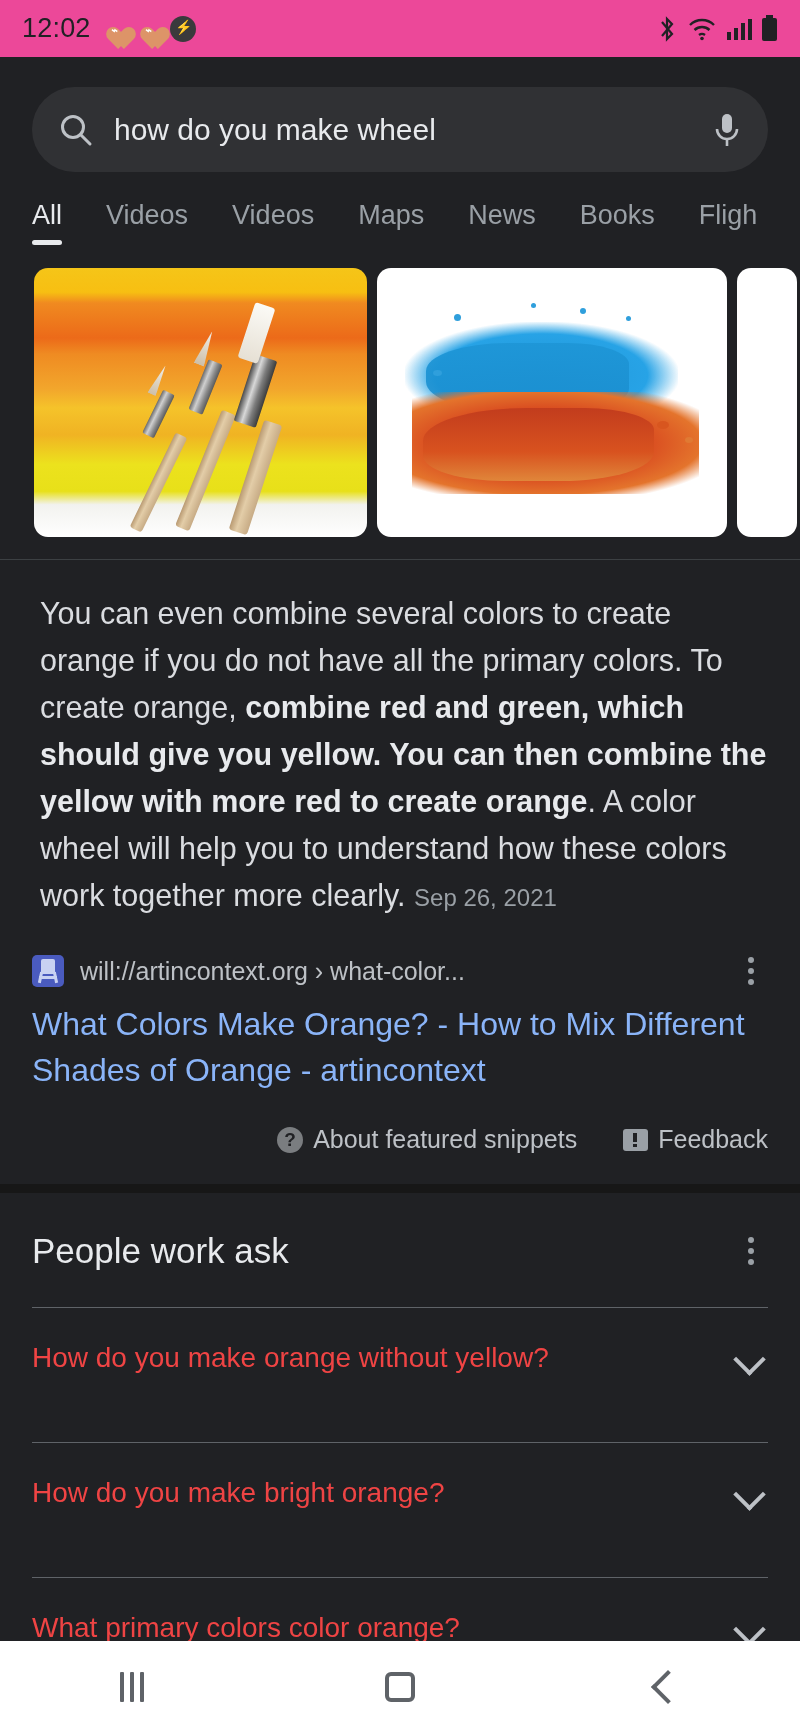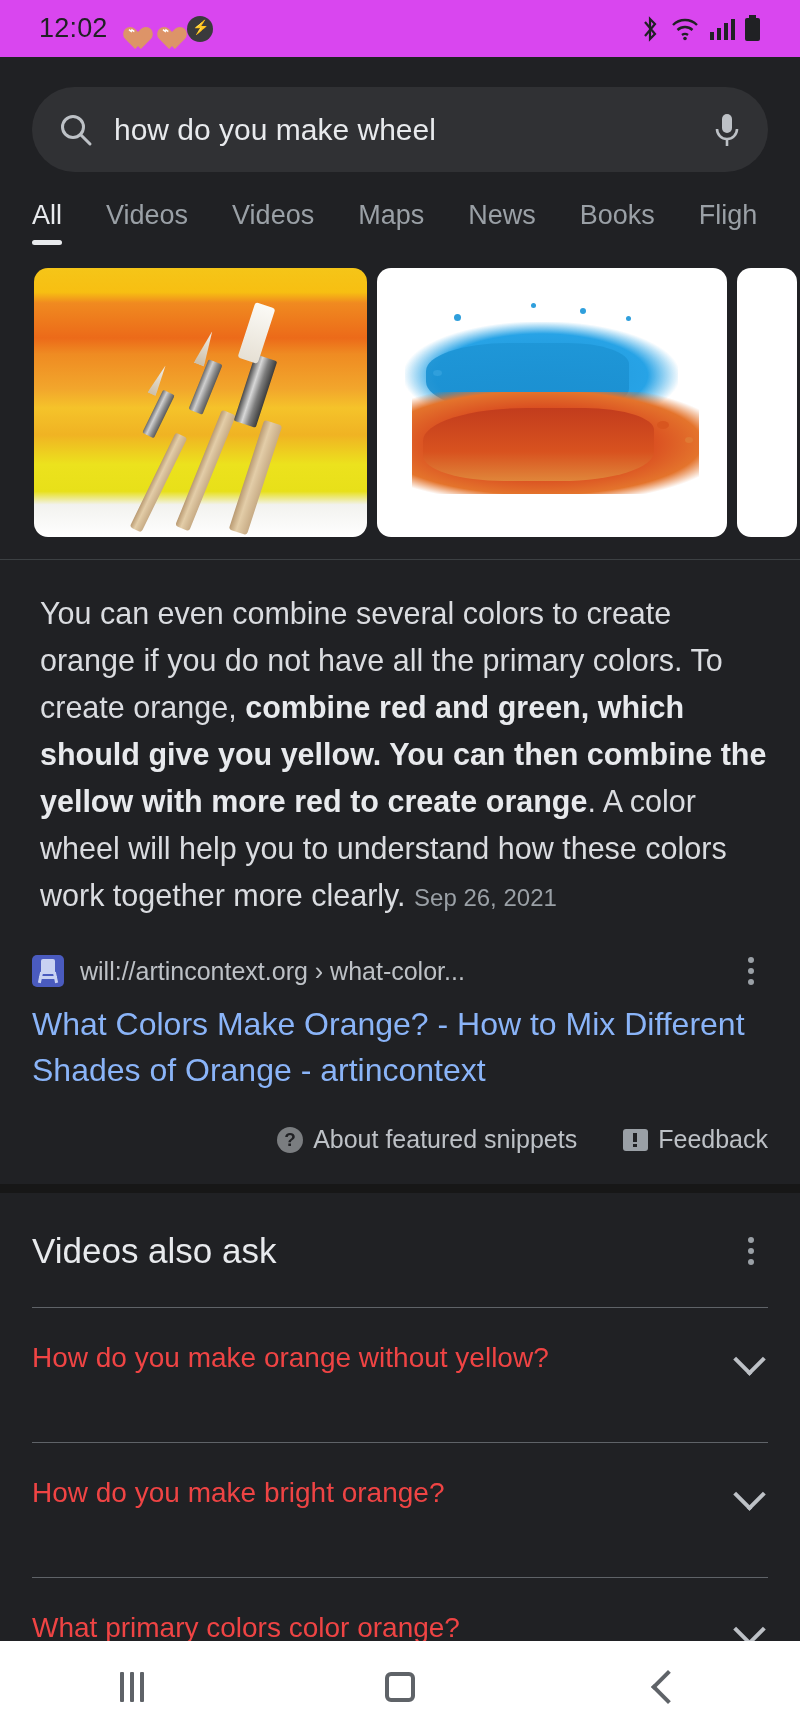--- a/index.html
+++ b/index.html
@@ -6,23 +6,23 @@
   html, body {
     width: 800px; height: 1733px;
     background: #000;
     font-family: "Liberation Sans", sans-serif;
     overflow: hidden;
   }
   .phone { width: 800px; height: 1733px; position: relative; background: #202124; display: flex; flex-direction: column; }
 
   
   .statusbar {
-    height: 57px; background: #d946ef; color: #1a1a1a;
+    height: 57px; background: #ec4899; color: #1a1a1a;
     display: flex; align-items: center; justify-content: space-between;
-    padding: 0 39px; flex: none;
+    padding: 0 22px; flex: none;
   }
   .sb-left { display: flex; align-items: center; gap: 11px; }
   .sb-time { font-size: 27px; letter-spacing: .2px; color: #202124; }
   .sb-icons-left { display: flex; align-items: center; gap: 8px; }
   .heart-ico {
     width: 26px; height: 26px; position: relative; display: inline-block;
   }
   .heart-ico::before, .heart-ico::after {
     content: ""; position: absolute; width: 14px; height: 21px;
     background: #dd9468; border-radius: 14px 14px 0 0; top: 2px;
@@ -322,21 +322,21 @@
       <span class="fbicon"></span>
       <span>Feedback</span>
     </div>
   </div>
 
   <div class="section-gap"></div>
   <div class="thick-div"></div>
 
   <div class="paa">
     <div class="paa-head">
-      <div class="paa-title">Videos also ask</div>
+      <div class="paa-title">People work ask</div>
       <span class="kebab">
           <span></span>
           <span></span>
           <span></span>
         </span>
     </div>
     <div class="paa-rule"></div>
 
     <div class="paa-item">
       <span class="paa-q">How do you make orange without yellow?</span>

